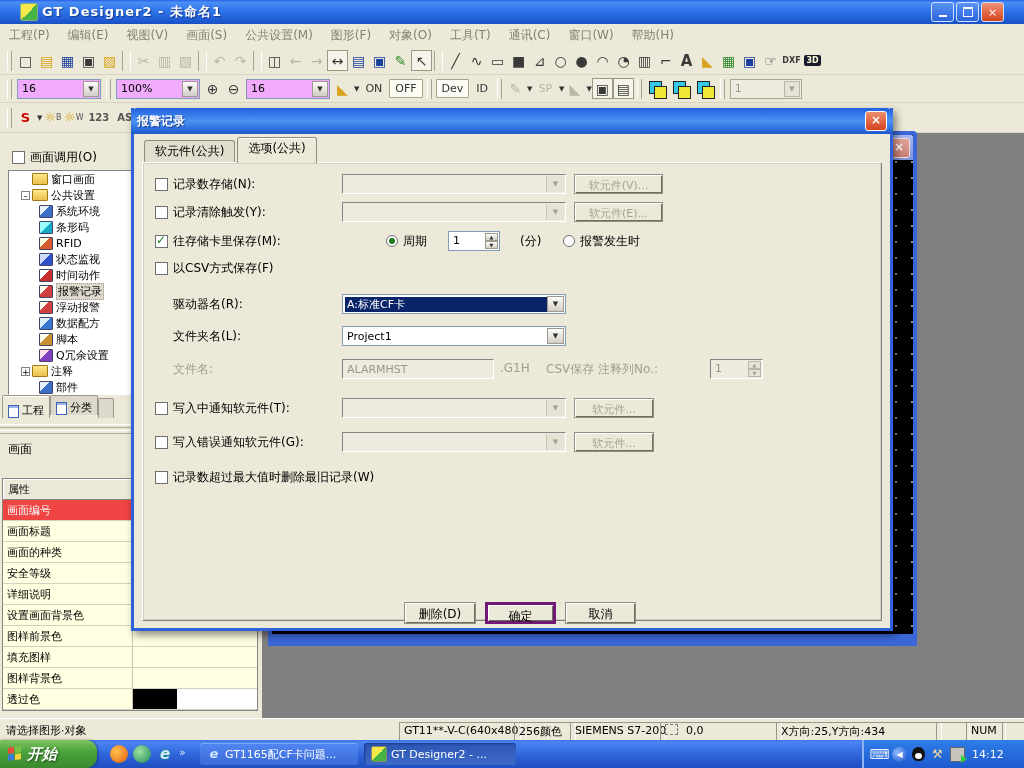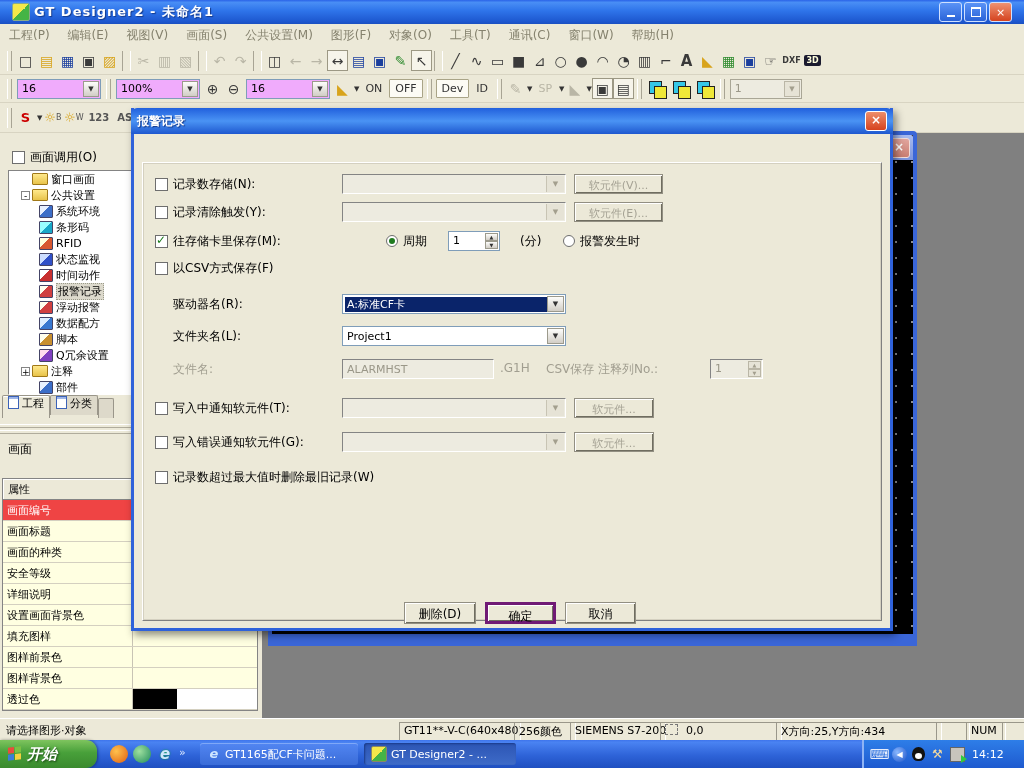--- a/index.html
+++ b/index.html
@@ -1,21 +1,21 @@
 <!DOCTYPE html>
 <html><head>
 <meta charset="utf-8">
 <style>
   html,body{margin:0;padding:0}
   body{width:1024px;height:768px;position:relative;overflow:hidden;
        font-family:"DejaVu Sans","Liberation Sans",sans-serif;font-size:12px;background:#808080}
   
   #titlebar{position:absolute;left:0;top:0;width:1024px;height:24px;
     background:linear-gradient(180deg,#2a63e8 0%,#498ef5 10%,#2e74ea 45%,#1d57cf 90%,#1a4fc0 100%);
-    display:flex;align-items:center;padding:0 12px;box-sizing:border-box}
+    display:flex;align-items:center;padding:0 20px;box-sizing:border-box}
   #appicon{width:16px;height:16px;margin-right:4px;border:1px solid #8a8;border-radius:2px;
     background:linear-gradient(135deg,#f4e84a 0 50%,#45b445 50% 100%)}
   #apptitle{color:#fff;font-weight:bold;font-size:13px;text-shadow:1px 1px 1px #143a8c;letter-spacing:1px}
   .winbtns{margin-left:auto;display:flex;gap:2px}
   .wbtn{width:21px;height:18px;border-radius:3px;border:1px solid #cfe0ff;display:flex;align-items:center;justify-content:center;
     background:linear-gradient(180deg,#5a93f6,#2a63d8);color:#fff;font-size:11px;line-height:1}
   .wbtn.close{background:linear-gradient(180deg,#ee9272,#d5431f)}
   .glyph-min{display:block;width:8px;height:7px;border-bottom:2px solid #fff}
   .glyph-restore{display:block;width:8px;height:7px;border:1px solid #fff;border-top:2px solid #fff}
   
@@ -76,21 +76,21 @@
   .c2 .tico{background:linear-gradient(135deg,#9ff 50%,#18a8c8 50%)}
   .c3 .tico{background:linear-gradient(135deg,#ffd 40%,#d85830 40%)}
   .c4 .tico{background:linear-gradient(135deg,#cdf 45%,#3050c8 45%)}
   .c5 .tico{background:linear-gradient(135deg,#fff 40%,#c83030 40%)}
   .c6 .tico{background:linear-gradient(135deg,#ffe 35%,#d04040 35%)}
   .c7 .tico{background:linear-gradient(135deg,#def 45%,#3878d0 45%)}
   .c8 .tico{background:linear-gradient(135deg,#ffe 40%,#c89030 40%)}
   .c9 .tico{background:linear-gradient(135deg,#fde 40%,#8040c0 40%)}
   .titem.sel .tlabel{background:#dcd9cc;border:1px dotted #9a9a8a;padding:0 1px}
   #stabs{position:absolute;left:2px;top:262px;height:23px;display:flex;align-items:flex-end;width:131px;overflow:hidden}
-  .stab{display:flex;align-items:flex-start;gap:3px;padding:0 5px;height:19px;font-size:11px;
+  .stab{display:flex;align-items:flex-end;gap:3px;padding:0 5px;height:19px;font-size:11px;
     border:1px solid #9a968a;border-bottom:none;border-radius:2px 2px 0 0;background:#ddd9ca;flex:none}
   .stab.on{background:#ece9d8;height:22px;box-shadow:inset 0 1px 0 #fff}
   .stabico{width:9px;height:11px;background:#fff;border:1px solid #3b62b8;box-shadow:inset 0 2px 0 #9cb4e8;flex:none}
   .stabstub{width:14px;height:19px;border:1px solid #9a968a;border-bottom:none;border-radius:2px 2px 0 0;background:#ddd9ca;flex:none}
   .ridge{position:absolute;left:0;width:262px;height:2px;border-top:1px solid #fff;border-bottom:1px solid #b0ac9c}
   #panelLabel{position:absolute;left:8px;top:308px;font-size:12px;color:#000}
   #pgrid{position:absolute;left:2px;top:345px;width:256px;border:1px solid #848484;box-sizing:border-box;background:#ffffe1}
   #pghead{height:21px;background:#ece9d8;border-bottom:1px solid #848484;box-shadow:inset 1px 1px 0 #fff;
     padding:3px 0 0 5px;box-sizing:border-box;font-size:11px}
   .prow{height:21px;display:flex;border-bottom:1px solid #d4d0c0;box-sizing:border-box}
@@ -569,26 +569,26 @@
             <div class="pname">详细说明</div>
             <div class="pval"></div>
           </div>
 
           <div class="prow">
             <div class="pname">设置画面背景色</div>
             <div class="pval"></div>
           </div>
 
           <div class="prow">
+            <div class="pname">图样前景色</div>
+            <div class="pval"></div>
+          </div>
+
+          <div class="prow">
             <div class="pname">填充图样</div>
-            <div class="pval"></div>
-          </div>
-
-          <div class="prow">
-            <div class="pname">图样前景色</div>
             <div class="pval"></div>
           </div>
 
           <div class="prow">
             <div class="pname">图样背景色</div>
             <div class="pval"></div>
           </div>
 
           <div class="prow swatch">
             <div class="pname">透过色</div>
@@ -603,20 +603,25 @@
       <span class="xbtn">×</span>
     </div>
     <div id="canvas"></div>
   </div>
 
   <div id="dialog">
     <div id="dtitle">
       <span class="dtext">报警记录</span>
       <span class="xbtn">×</span>
     </div>
+    <div id="dtabs">
+
+    <span class="dtab">软元件(公共)</span>
+        <span class="dtab on">选项(公共)</span>
+      </div>
     <div id="dpage">
 
       <span class="cb dcb" style="left:12px;top:15px"></span>
       <span class="dlab" style="left:30px;top:13px">记录数存储(N):</span>
       <span class="dcombo" style="left:199px;top:11px">
           <span class="arr">▼</span>
         </span>
       <span class="dbtn" style="left:431px;top:11px;width:89px">软元件(V)...</span>
 
       <span class="cb dcb" style="left:12px;top:43px"></span>

